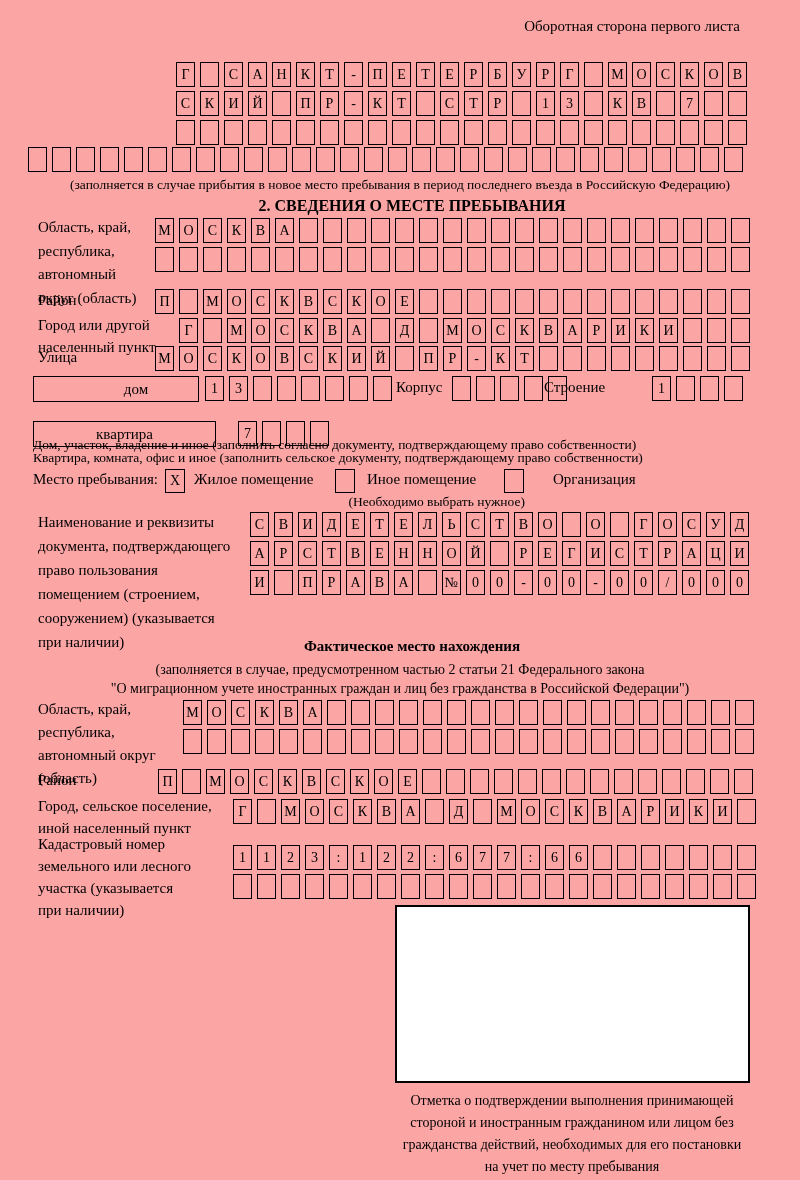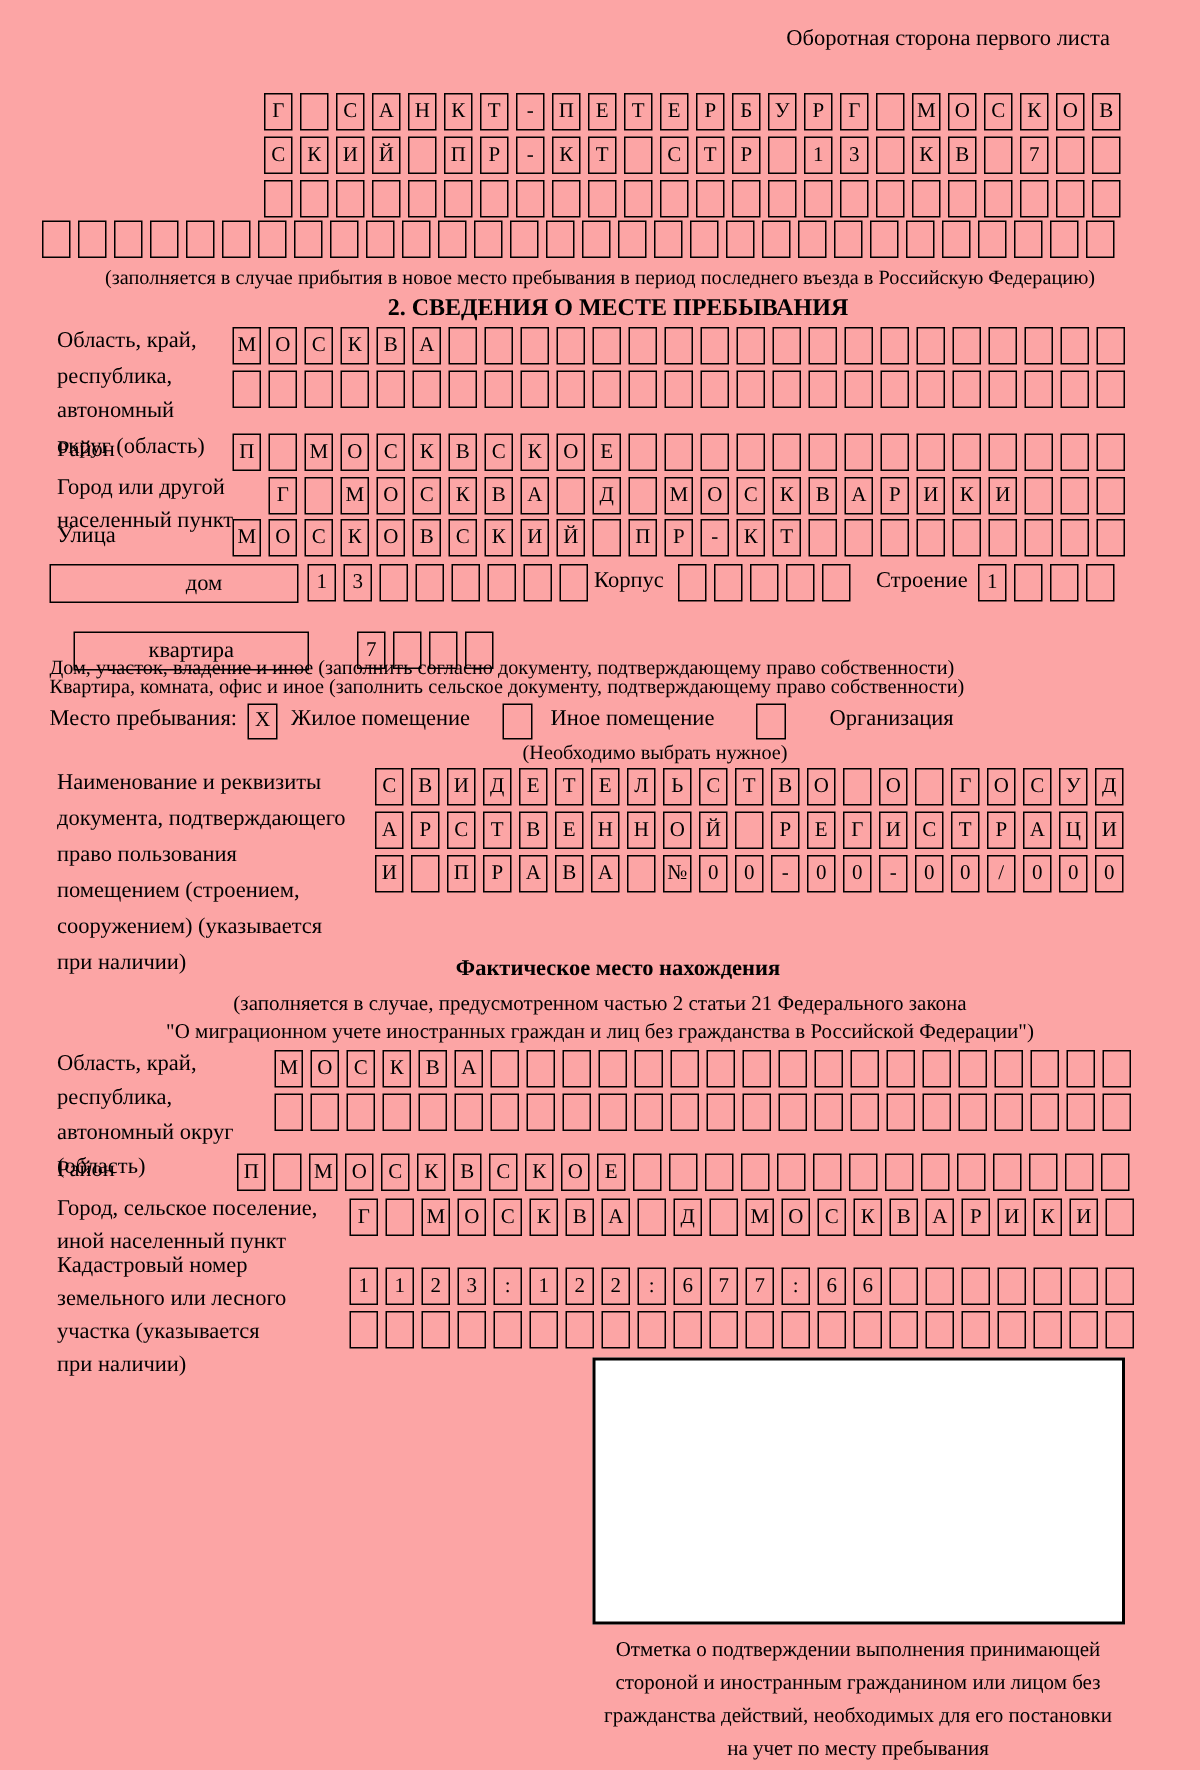--- a/index.html
+++ b/index.html
@@ -305,30 +305,30 @@
       <span class="cell"></span>
     </div>
   <div class="abs f15" style="left:396px;top:379px;">Корпус</div>
   <div class="cells" style="left:452px;top:376px;">
       <span class="cell"></span>
       <span class="cell"></span>
       <span class="cell"></span>
       <span class="cell"></span>
       <span class="cell"></span>
     </div>
-  <div class="abs f15" style="left:584px;top:379px;">Строение</div>
+  <div class="abs f15" style="left:544px;top:379px;">Строение</div>
   <div class="cells" style="left:652px;top:376px;">
       <span class="cell">1</span>
       <span class="cell"></span>
       <span class="cell"></span>
       <span class="cell"></span>
     </div>
   <div class="abs caption" style="left:33px;top:405px;margin-top:32px;">Дом, участок, владение и иное (заполнить согласно документу, подтверждающему право собственности)</div>
 
-  <div class="wbox" style="left:33px;top:421px;width:157px;margin-left:16px;">квартира</div>
+  <div class="wbox" style="left:33px;top:421px;width:183px;">квартира</div>
   <div class="cells" style="left:238px;top:421px;">
       <span class="cell">7</span>
       <span class="cell"></span>
       <span class="cell"></span>
       <span class="cell"></span>
     </div>
   <div class="abs caption" style="left:33px;top:450px;">Квартира, комната, офис и иное (заполнить сельское документу, подтверждающему право собственности)</div>
 
   <div class="abs f15" style="left:33px;top:471px;">Место пребывания:</div>
   <div class="chk" style="left:165px;top:469px;">X</div>

